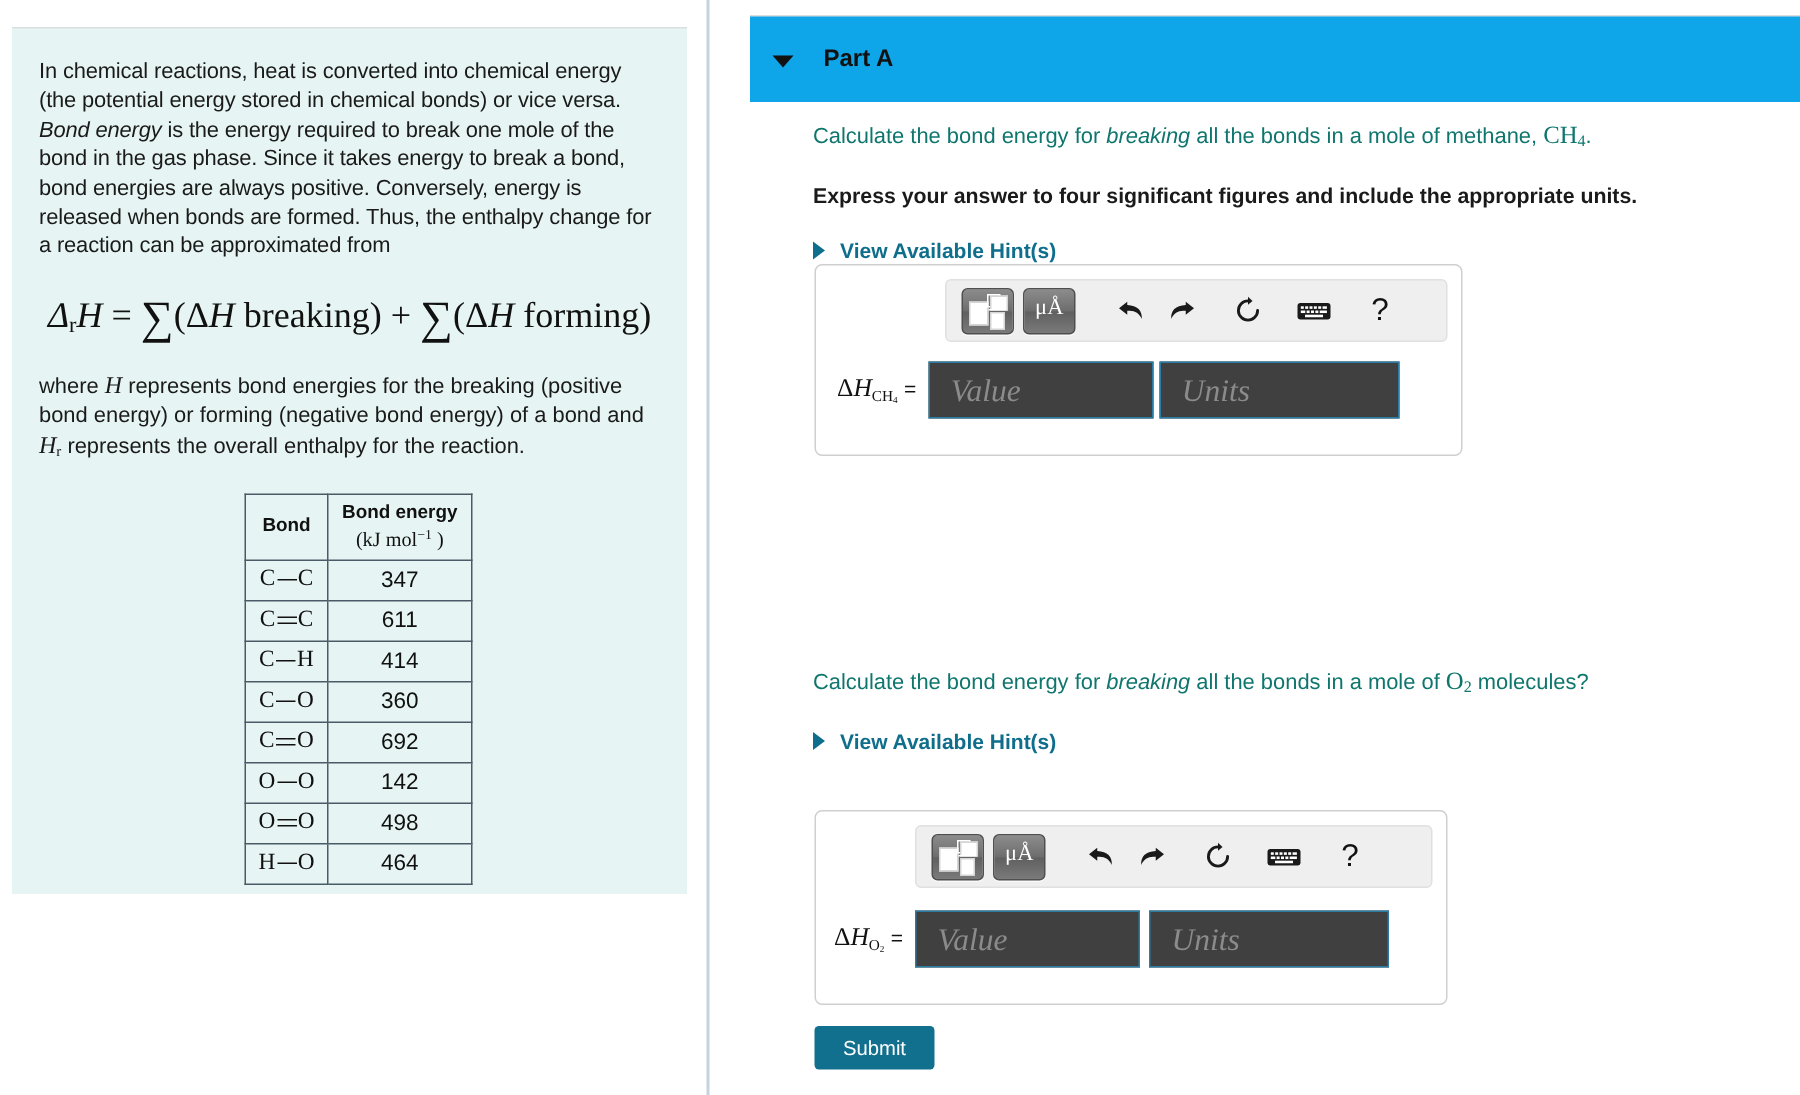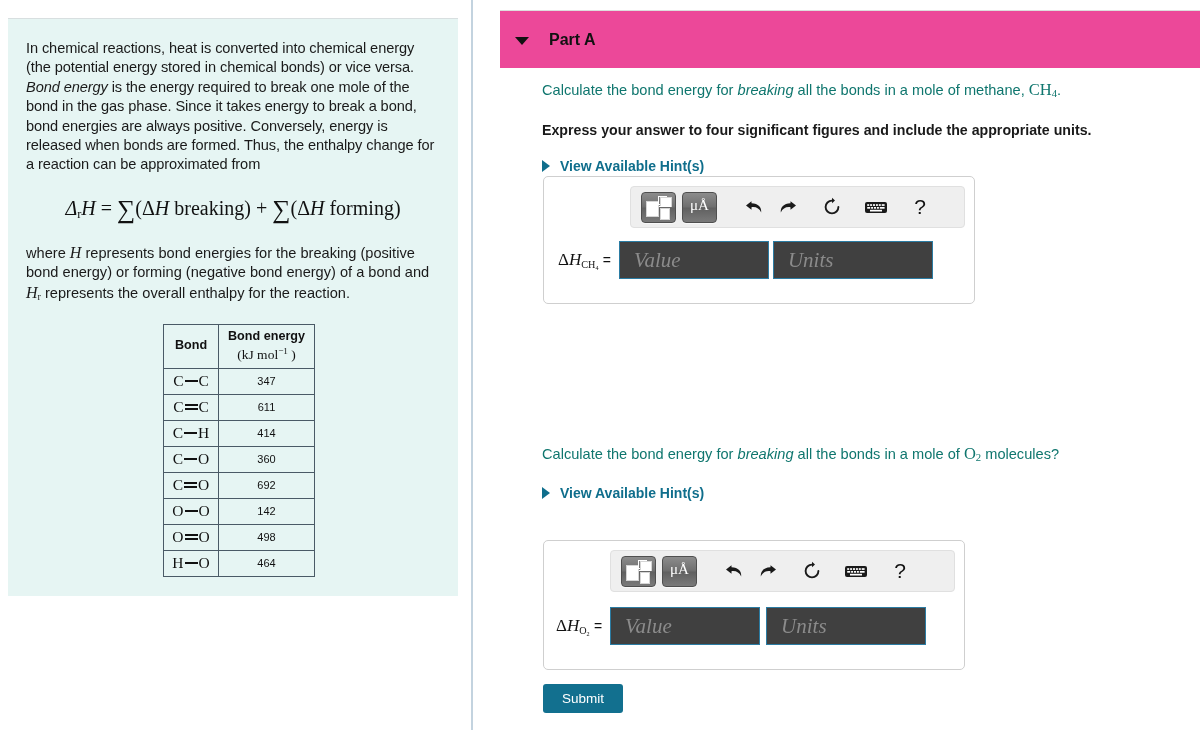--- a/index.html
+++ b/index.html
@@ -34,21 +34,21 @@
     line-height: 19.4px;
     color: #1a1a1a;
     margin: 0 0 0 0;
     letter-spacing: -0.1px;
   }
   .intro-text em { font-style: italic; }
 
   .formula-line {
     text-align: center;
     font-family: "Liberation Serif", serif;
-    font-size: 20px;
+    font-size: 24px;
     color: #111;
     margin: 20px 0 18px 0;
     white-space: nowrap;
   }
   .formula-line .mi { font-style: italic; }
   .formula-line sub {
     font-size: 0.62em;
     font-style: normal;
     vertical-align: -0.22em;
   }
@@ -106,21 +106,21 @@
     font-size: 13.5px;
   }
   .unit-serif sup { font-size: 0.68em; vertical-align: 0.5em; }
   table.bond-table td.bond-cell {
     font-family: "Liberation Serif", serif;
     font-size: 15.5px;
     padding: 3px 0 4px 0;
     letter-spacing: 0;
   }
   table.bond-table td.val-cell {
-    font-size: 11px;
+    font-size: 15px;
     padding: 4px 0 5px 0;
   }
   
   .bondsym { display: inline-flex; align-items: center; justify-content: center; gap: 0; }
   .bondsym .atom { font-family: "Liberation Serif", serif; font-size: 15.5px; }
   .blink {
     display: inline-block;
     position: relative;
     width: 13px;
     height: 7px;
@@ -155,21 +155,21 @@
     top: 0;
     width: 700px;
     height: 730px;
   }
   .part-header {
     position: absolute;
     left: 0;
     top: 10px;
     width: 700px;
     height: 58px;
-    background: #ec4899;
+    background: #0ea5e9;
     border-top: 1px solid #dddddd;
     box-sizing: border-box;
   }
   .part-header-inner {
     display: flex;
     align-items: center;
     height: 100%;
     padding-left: 15px;
   }
   .caret-down {

